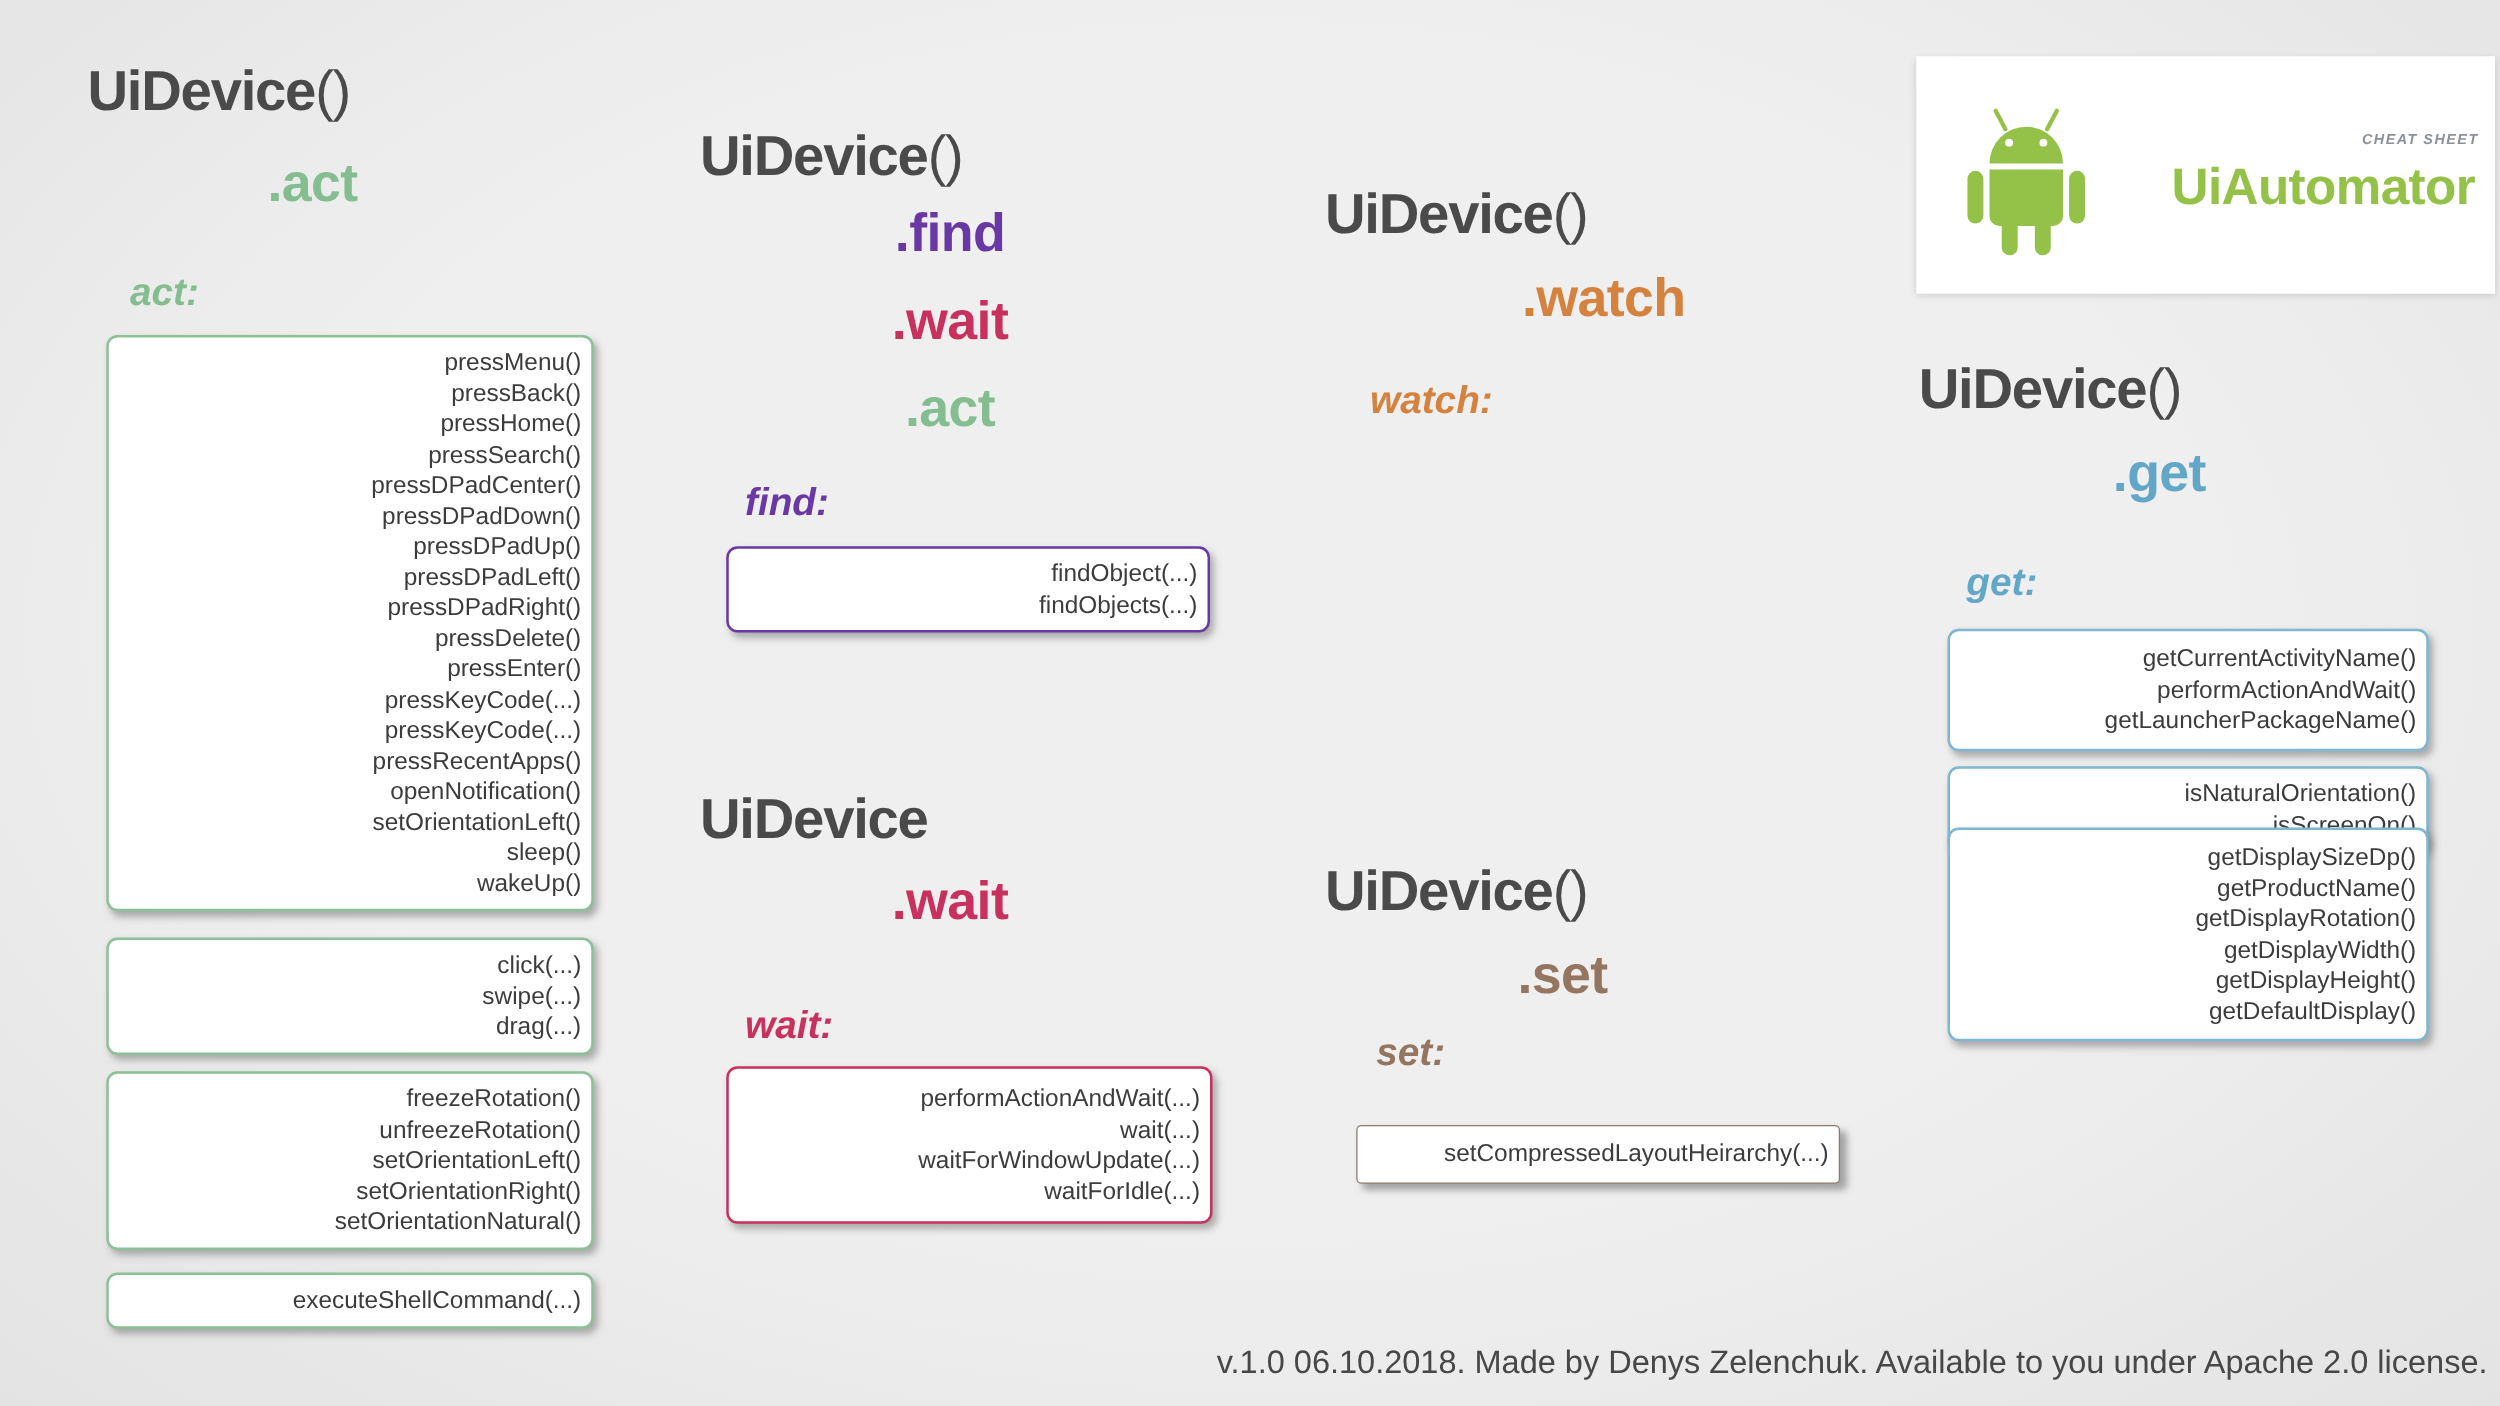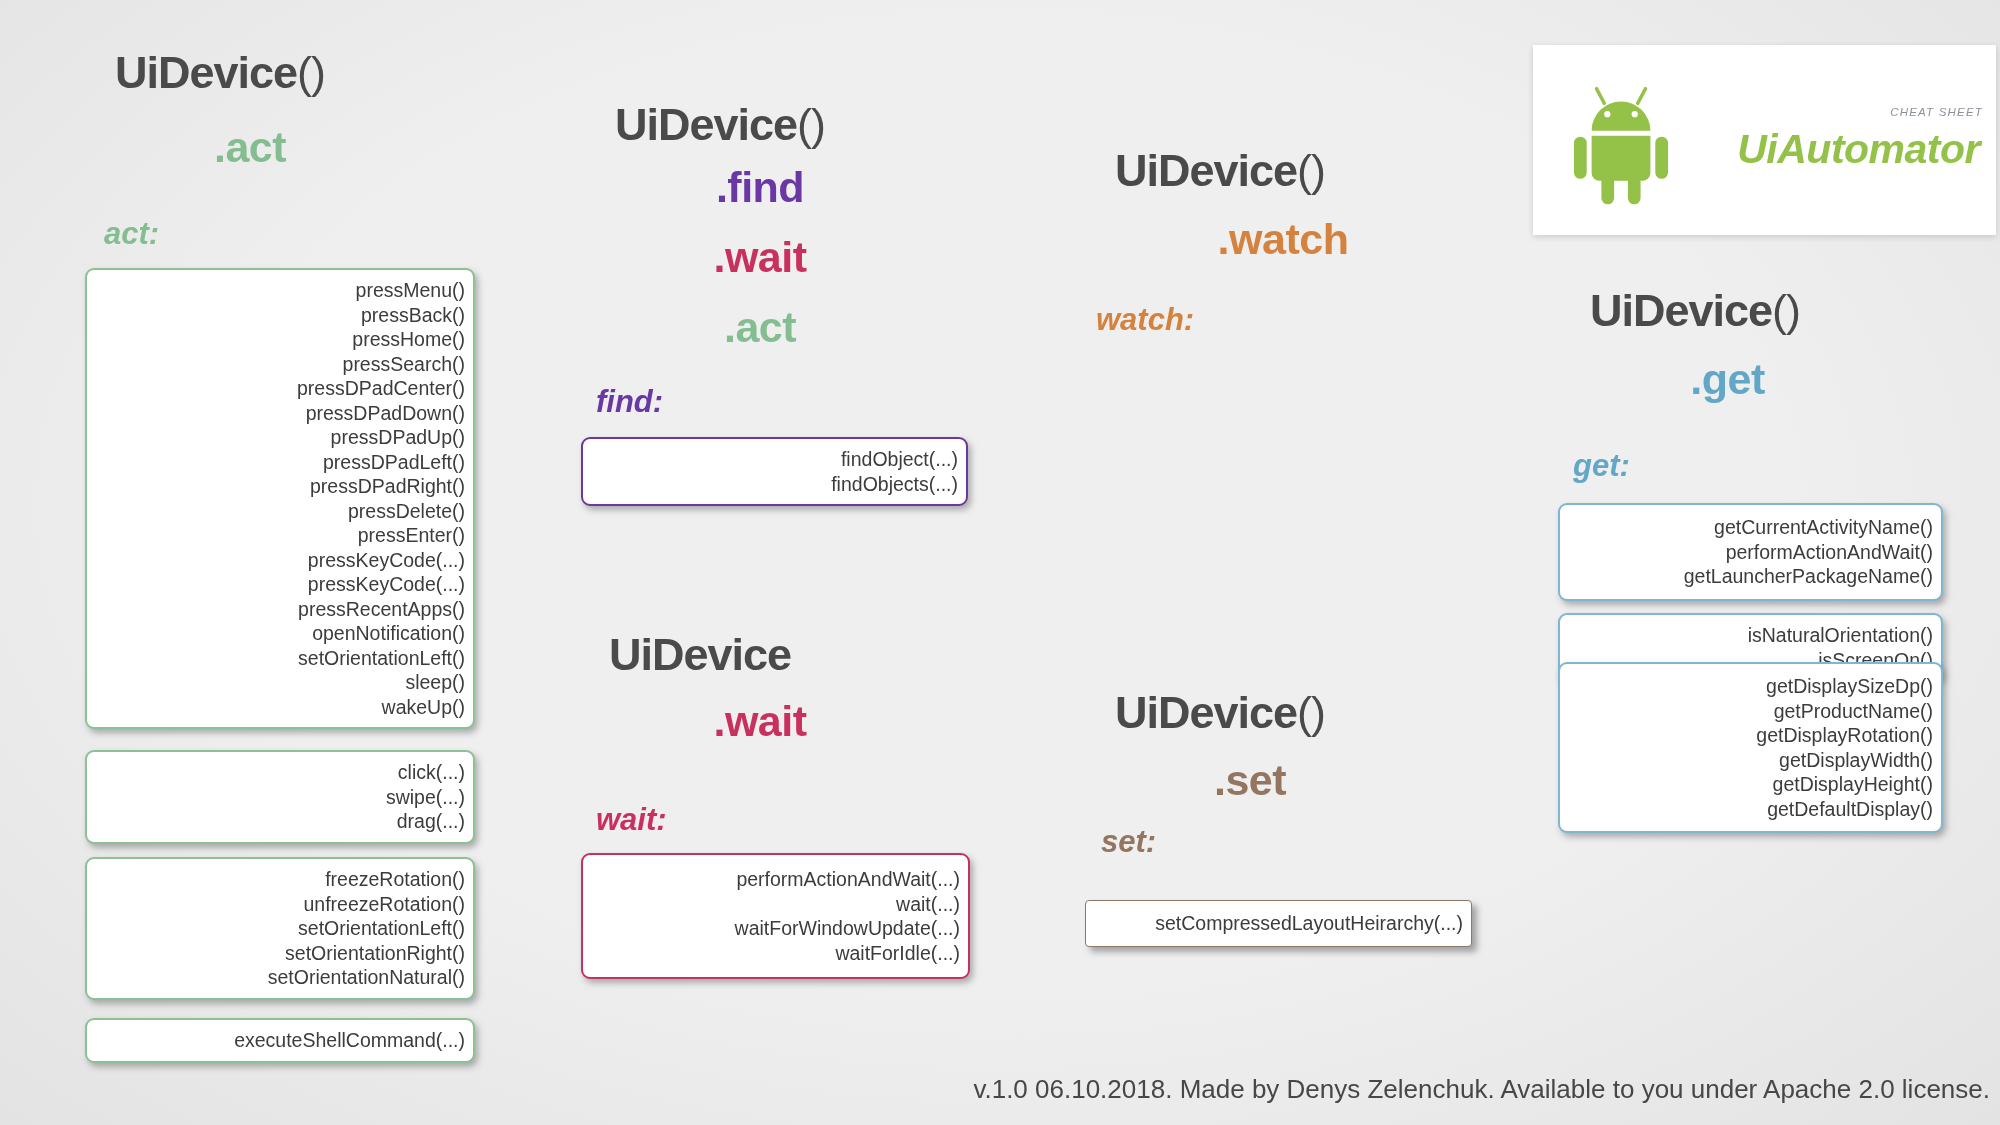--- a/index.html
+++ b/index.html
@@ -6,21 +6,21 @@
   #sheet{
     position:relative;
     width:2000px;height:1125px;
     background:radial-gradient(ellipse at 50% 45%, #efefef 55%, #e3e3e3 100%);
     font-family:"Liberation Sans", sans-serif;
     overflow:hidden;
   }
   .hdr{
     position:absolute;
     font-size:45px;font-weight:bold;color:#4a4a4a;
-    text-align:center;letter-spacing:-1px;line-height:1.1;
+    letter-spacing:-1px;line-height:1.1;
     white-space:nowrap;
   }
   .hdr .parens{font-weight:normal;}
   .accent{
     position:absolute;
     font-size:43px;font-weight:bold;
     text-align:center;letter-spacing:-0.5px;line-height:1.1;
     white-space:nowrap;
   }
   .glabel{
@@ -45,26 +45,26 @@
   .t-brown{color:#94755f}.bd-brown{border-color:#8d7868}
   .t-blue{color:#62a7c7}.bd-blue{border-color:#7fb6d0}
   .set-box{border-radius:4px;border-width:1.5px;box-shadow:5px 5px 6px rgba(100,100,100,0.55);margin-top:13px;}
   .logo-card{
     position:absolute;left:1533px;top:45px;width:463px;height:190px;
     background:#ffffff;box-shadow:0 2px 6px rgba(0,0,0,0.15);
   }
   .robot{position:absolute;left:39px;top:38px;width:98px;height:124px;}
   .cheat-label{
     position:absolute;right:13px;top:61px;
-    font-size:11.5px;font-weight:normal;font-style:italic;
+    font-size:11.5px;font-weight:bold;font-style:italic;
     letter-spacing:1.2px;color:#8b919b;white-space:nowrap;
   }
   .logo-title{
     position:absolute;right:16px;top:81px;
-    font-size:41px;font-weight:bold;font-style:italic;
+    font-size:41px;font-weight:bold;
     color:#94c147;letter-spacing:-0.5px;white-space:nowrap;
   }
   .footer{
     position:absolute;right:10px;top:1074px;
     font-size:26px;color:#474747;white-space:nowrap;
   }
 </style>
 </head>
 <body>
 

